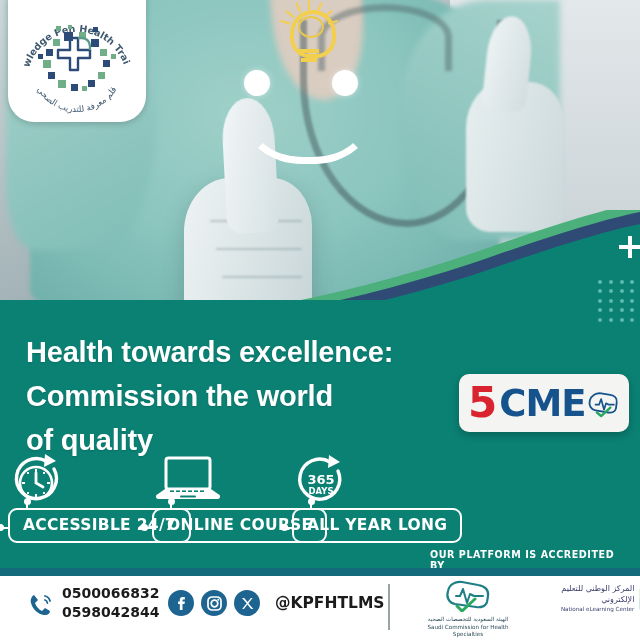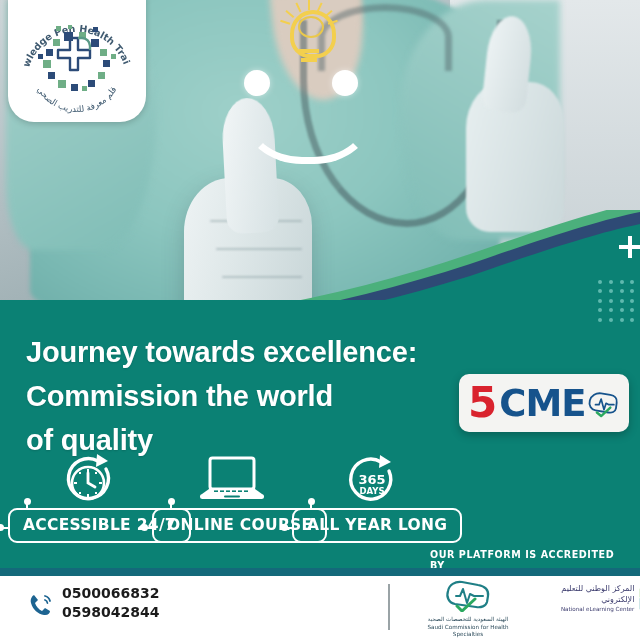--- a/index.html
+++ b/index.html
@@ -95,21 +95,21 @@
   .cme{position:absolute;left:459px;top:374px;width:170px;height:58px;z-index:6;
     background:#f4f4f2;border-radius:10px;box-shadow:0 3px 8px rgba(0,0,0,.25);
     display:flex;align-items:center;padding:0 9px;box-sizing:border-box;overflow:hidden;}
   .cme .five{font-size:42px;font-weight:bold;color:#d9232e;line-height:1;font-family:"DejaVu Sans",sans-serif;}
   .cme .cmetxt{font-size:37px;font-weight:bold;color:#16538c;line-height:1;margin-left:2px;
     font-family:"DejaVu Sans",sans-serif;letter-spacing:-1px;}
   .cme .mark{margin-left:2px;margin-top:2px;}
 
   
   .feat{position:absolute;top:452px;z-index:5;width:160px;text-align:center;}
-  .feat .ico{height:56px;display:flex;align-items:center;justify-content:center;}
+  .feat .ico{height:56px;display:flex;align-items:center;}
   .fbadge{position:relative;display:inline-block;border:2px solid #fff;border-radius:9px;
     padding:6px 13px 7px;color:#fff;font-size:15.5px;font-weight:bold;letter-spacing:.3px;
     white-space:nowrap;font-family:"DejaVu Sans",sans-serif;}
   .fbadge .dot{position:absolute;width:7px;height:7px;border-radius:50%;background:#fff;}
   .fbadge .dot.left{left:-13px;top:14px;}
   .fbadge .dot.top{left:14px;top:-12px;}
   .fbadge:before{content:"";position:absolute;left:-10px;top:17px;width:10px;height:2px;background:#fff;}
   .fbadge:after{content:"";position:absolute;left:16px;top:-9px;width:2px;height:9px;background:#fff;}
 
   
@@ -216,21 +216,21 @@
       <i></i>
       <i></i>
       <i></i>
       <i></i>
       <i></i>
       <i></i>
       <i></i>
   </div>
 
   <div class="headline">
-    <div>Journey towards excellence:</div>
+    <div>Health towards excellence:</div>
     <div>Commission the world</div>
     <div>of quality</div>
   </div>
 
   <div class="cme">
     <span class="five">5</span>
     <span class="cmetxt">CME</span>
     <svg class="mark" width="46" height="38" viewBox="0 0 46 38">
       <path d="M4,14 C6,7 13,3 20,4 L33,6 C39,7 43,11 42,17 L41,25 C40,30 35,32 30,31 L12,28 C6,27 2,21 4,14 Z" fill="none" stroke="#16538c" stroke-width="2.6" stroke-linejoin="round"></path>
       <polyline points="12,20 17,20 20,12 24,27 27,18 31,20 38,20" fill="none" stroke="#16538c" stroke-width="2.4" stroke-linecap="round" stroke-linejoin="round"></polyline>
@@ -313,20 +313,40 @@
       <path d="M6,3 C4,4 2,7 3,11 C5,18 10,22 16,23 C20,23.6 22,21 22,19 L17,16 L14,19 C11,17.6 8,14.6 7,11 L10,8 Z" fill="#1d6491"></path>
       <path d="M17,4 A7,7 0 0 1 22,9" fill="none" stroke="#1d6491" stroke-width="1.8" stroke-linecap="round"></path>
       <path d="M17,8 A3.4,3.4 0 0 1 19.4,11" fill="none" stroke="#1d6491" stroke-width="1.8" stroke-linecap="round"></path>
     </svg>
 
     <div class="phones">
       <div>0500066832</div>
       <div>0598042844</div>
     </div>
 
+    <div class="socials">
+      <span class="sico">
+        <svg width="16" height="16" viewBox="0 0 16 16">
+          <path d="M10.2,4.4 h1.6 V1.9 h-2.1 C7.7,1.9 6.8,3.1 6.8,4.9 V6.4 H5.1 V9 h1.7 v6 h2.7 V9 h2 l0.4,-2.6 h-2.4 V5.3 C9.5,4.7 9.7,4.4 10.2,4.4 Z" fill="#fff"></path>
+        </svg>
+      </span>
+      <span class="sico">
+        <svg width="17" height="17" viewBox="0 0 17 17">
+          <rect x="2" y="2" width="13" height="13" rx="4" fill="none" stroke="#fff" stroke-width="1.7"></rect>
+          <circle cx="8.5" cy="8.5" r="3.3" fill="none" stroke="#fff" stroke-width="1.7"></circle>
+          <circle cx="12.3" cy="4.8" r="1" fill="#fff"></circle>
+        </svg>
+      </span>
+      <span class="sico">
+        <svg width="15" height="15" viewBox="0 0 15 15">
+          <path d="M2,2 L6.6,7.3 L2.2,13 H3.9 L7.4,8.4 L11.1,13 H13.3 L8.4,7.2 L12.6,2 H10.9 L7.6,6.1 L4.2,2 Z" fill="#fff"></path>
+        </svg>
+      </span>
+      <span class="handle">@KPFHTLMS</span>
+    </div>
 
     <div class="vdiv"></div>
 
     <div class="logo-scfhs">
       <svg width="50" height="34" viewBox="0 0 50 34">
         <path d="M5,13 C6,7 12,3 19,4 L35,7 C42,8 46,12 45,18 L44,24 C43,28 38,30 33,29 L12,26 C6,25 3,19 5,13 Z" fill="none" stroke="#1f7f86" stroke-width="2.2" stroke-linejoin="round"></path>
         <polyline points="13,18 17,18 20,11 24,25 27,16 31,18 40,18" fill="none" stroke="#1f7f86" stroke-width="2" stroke-linecap="round" stroke-linejoin="round"></polyline>
         <polyline points="14,28 19,33 32,21" fill="none" stroke="#2aa85f" stroke-width="3" stroke-linecap="round" stroke-linejoin="round"></polyline>
       </svg>
       <div class="logocap ar">الهيئة السعودية للتخصصات الصحية</div>

